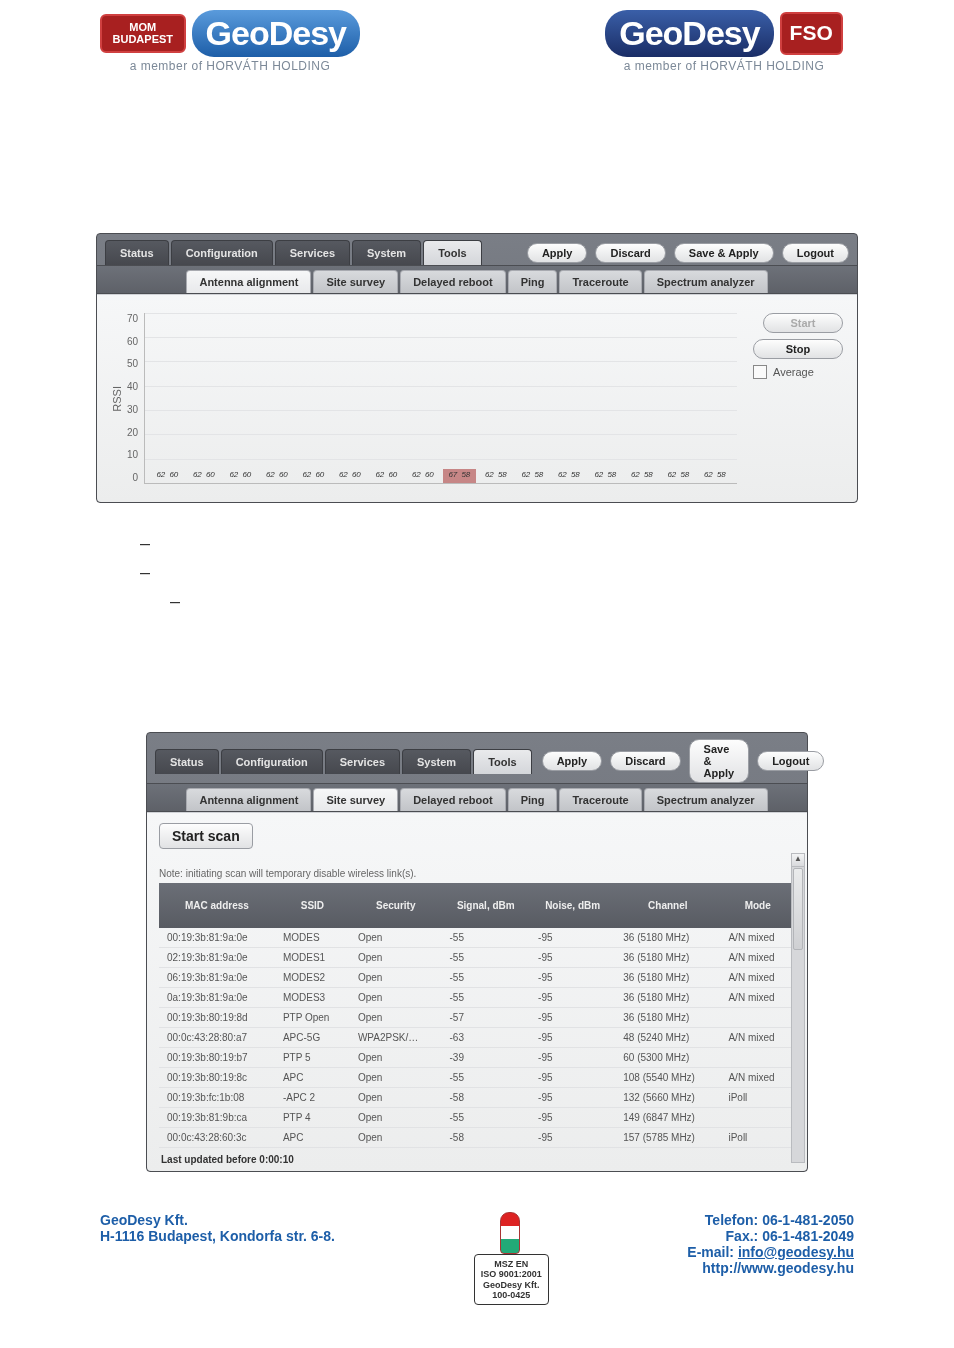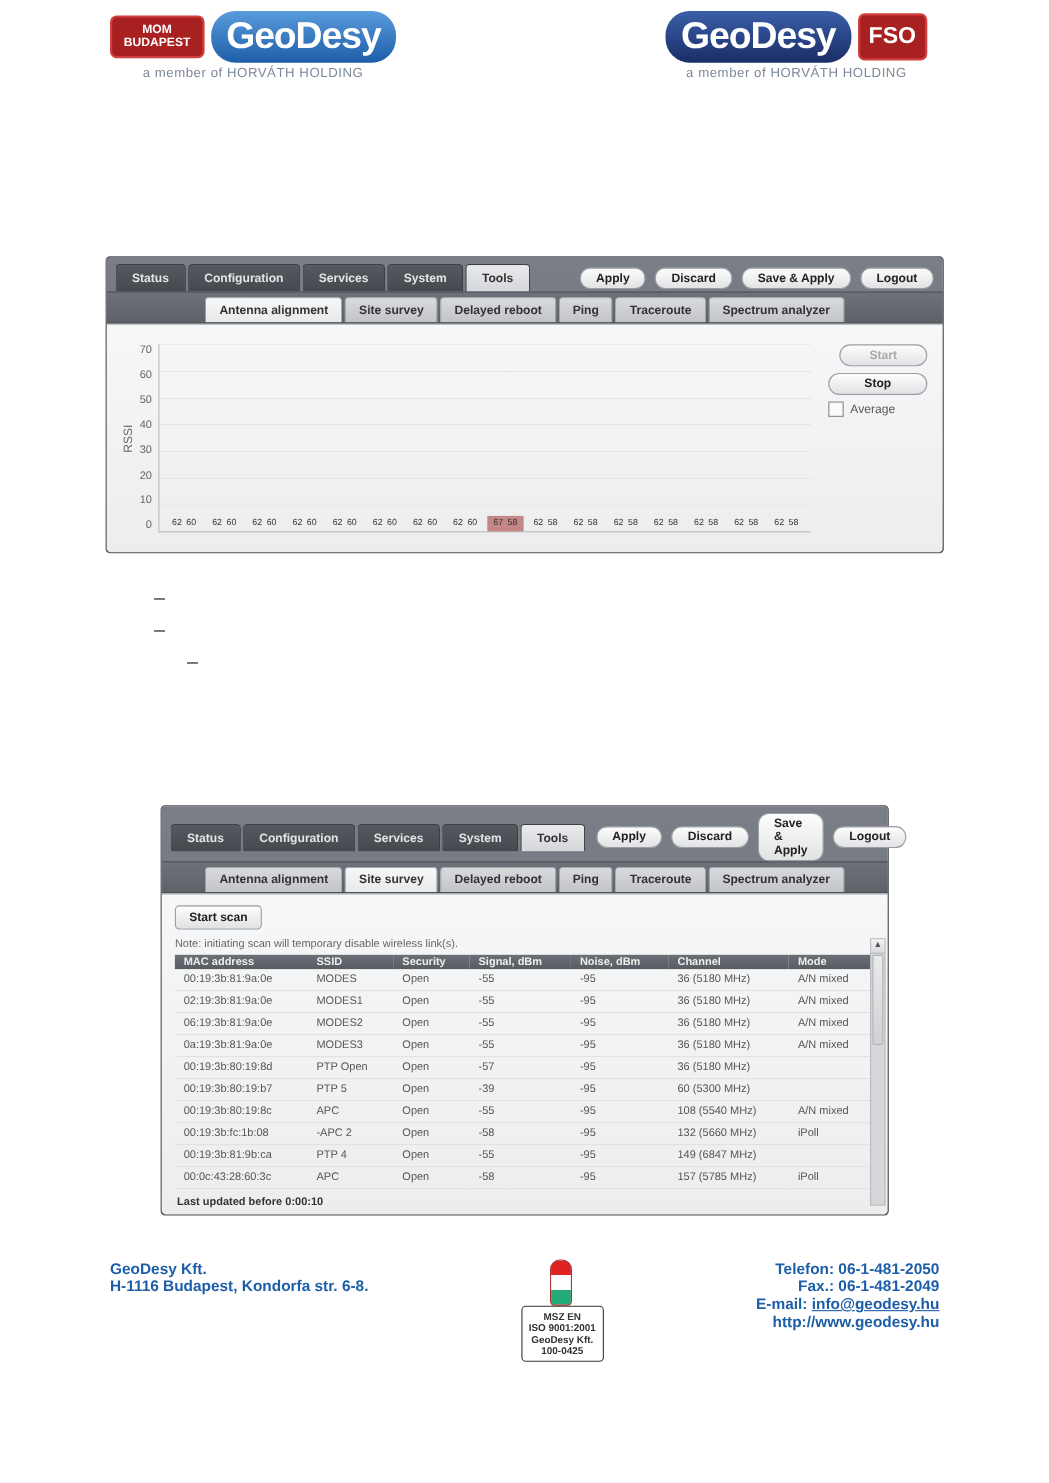--- a/index.html
+++ b/index.html
@@ -166,21 +166,21 @@
   .bar-remote{ background: linear-gradient(#5d6d7a,#3f4e5a); }
   .bargroup.sel::before {
     content:"";
     position:absolute;
     top:-14px; bottom:0; left:2px; right:2px;
     background: rgba(160,30,30,0.5);
     z-index:0;
   }
   .barval {
     position:absolute; top:-13px; width:100%; text-align:center;
-    font-size:8px; color:#333; z-index:2;
+    font-size:8px; color:#333; z-index:2;font-style:italic;
   }
 
   .side-controls {
     width:90px;
     margin-left: 16px;
     display:flex;
     flex-direction:column;
     gap:6px;
   }
   .side-controls .btn { margin:0; text-align:center;}
@@ -198,34 +198,34 @@
     padding: 10px 12px 4px 12px;
     border-top:1px solid #d0d2d6;
     border-radius: 0 0 4px 4px;
     position:relative;
   }
   .startscan {
     background: linear-gradient(#fdfdfd,#e1e2e4);
     border:1px solid #9a9da3;
     border-radius: 4px;
     padding: 4px 12px;
-    font-size: 11px;
+    font-size: 14px;
     font-weight:bold;
     color:#222;
-    margin-bottom:8px;
+    margin-bottom:19px;
     display:inline-block;
     text-align:right;
   }
   .note { font-size:10px; color:#666; margin-bottom:4px;}
   table.survey { width:100%; border-collapse:collapse; font-size:10px; color:#555;}
   table.survey th {
     background: linear-gradient(#6b6f77,#585b62);
     color:#eee;
-    text-align:left;
-    padding:1px 8px;
+    text-align:center;
+    padding:17px 8px;
     font-size:10px;
     font-weight:bold;
   }
   table.survey td { padding:4px 8px; border-bottom:1px solid #e1e2e4; }
   .lastupd { font-size:10px; font-weight:bold; color:#333; padding:6px 2px 2px 2px;}
   .scrollbar {
     position:absolute; right:2px; top:40px; bottom:8px; width:12px;
     background:#d6d7da; border:1px solid #b9bbbf;
   }
   .scrollbtn{ height:12px; background:linear-gradient(#f3f4f5,#d9dadd); border-bottom:1px solid #b9bbbf; font-size:8px; text-align:center; color:#555;}
@@ -573,20 +573,29 @@
             <tr>
               <td>00:19:3b:80:19:8d</td>
               <td>PTP Open</td>
               <td>Open</td>
               <td>-57</td>
               <td>-95</td>
               <td>36 (5180 MHz)</td>
               <td></td>
             </tr>
             <tr>
+              <td>00:0c:43:28:80:a7</td>
+              <td>APC-5G</td>
+              <td>WPA2PSK/…</td>
+              <td>-63</td>
+              <td>-95</td>
+              <td>48 (5240 MHz)</td>
+              <td>A/N mixed</td>
+            </tr>
+            <tr>
               <td>00:19:3b:80:19:b7</td>
               <td>PTP 5</td>
               <td>Open</td>
               <td>-39</td>
               <td>-95</td>
               <td>60 (5300 MHz)</td>
               <td></td>
             </tr>
             <tr>
               <td>00:19:3b:80:19:8c</td>

